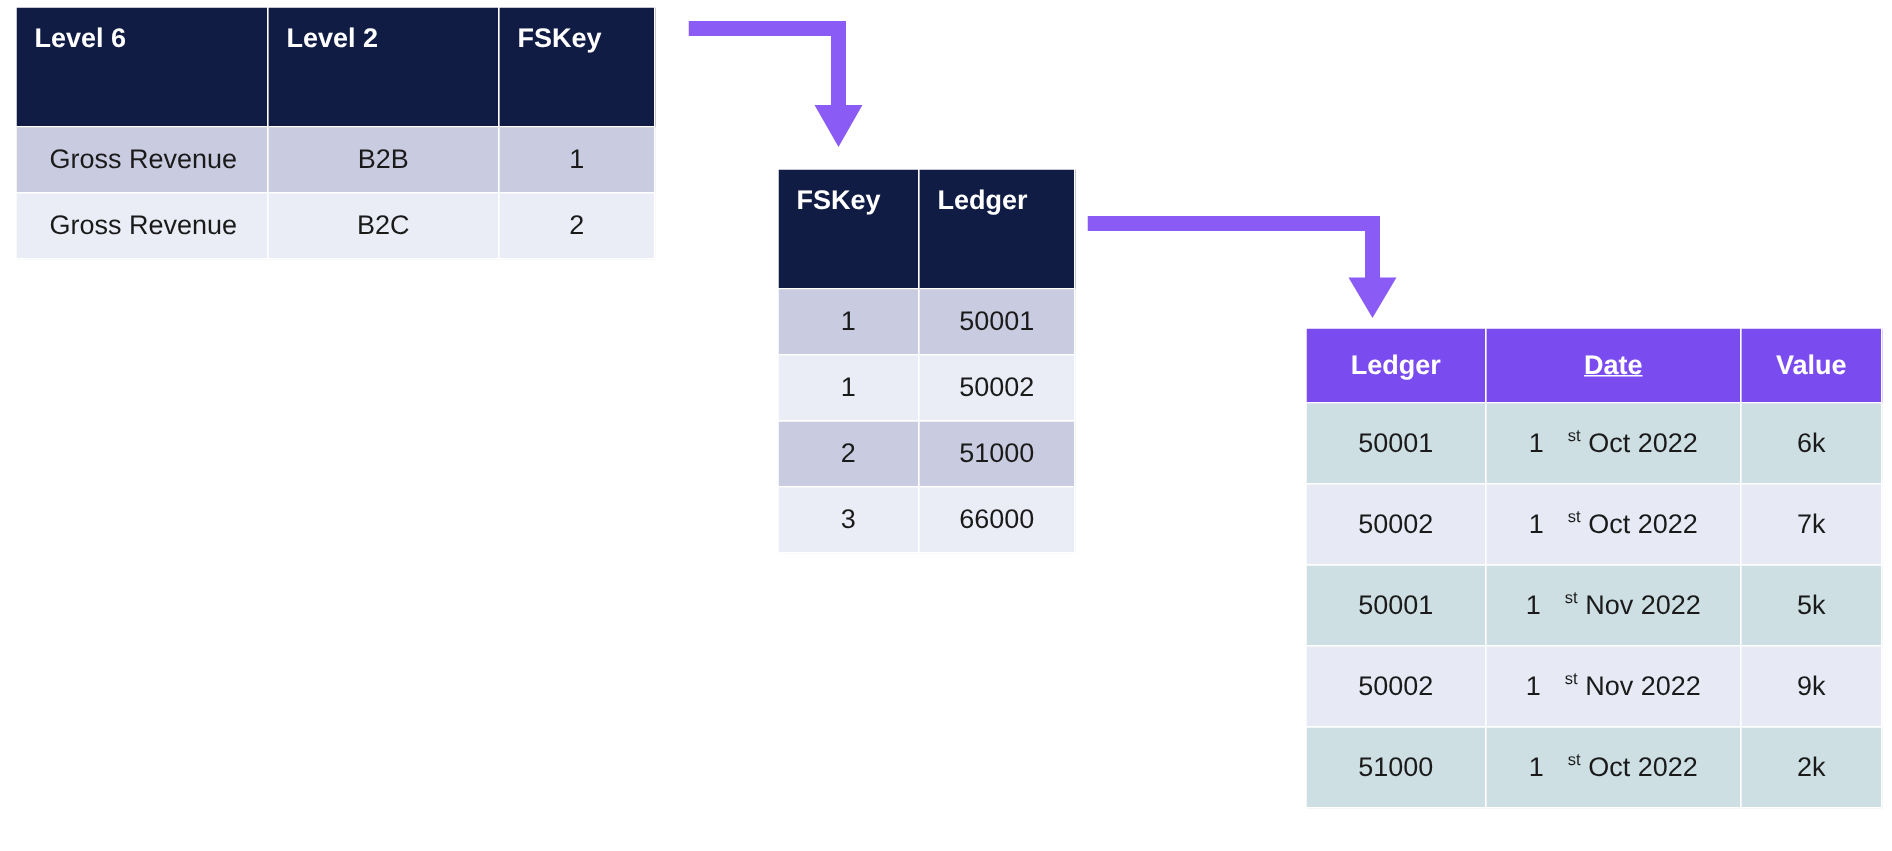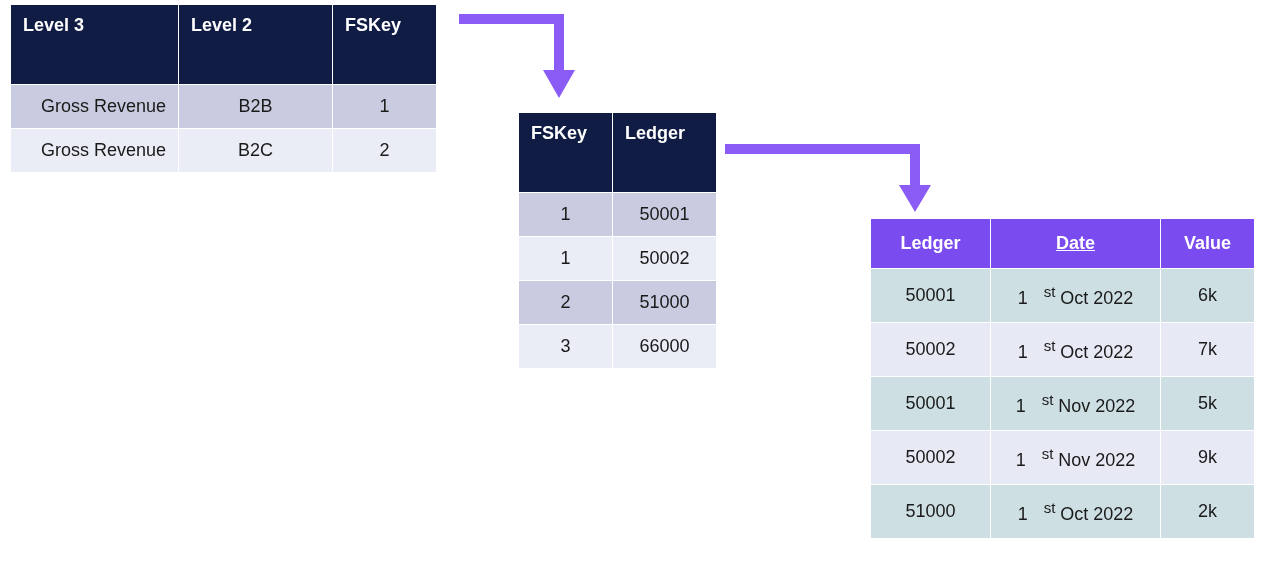--- a/index.html
+++ b/index.html
@@ -38,21 +38,21 @@
   }
   td {
     text-align: center;
     padding: 10px 12px;
     height: 44px;
     vertical-align: middle;
   }
   
   .t1 { top: 4px; left: 10px; }
   .t1 th { background: #101c44; }
-  .t1 td.c1 { text-align: right; padding-left: 14px; }
+  .t1 td.c1 { text-align: center; padding-left: 14px; }
   .t1 .w1 { width: 168px; }
   .t1 .w2 { width: 154px; }
   .t1 .w3 { width: 104px; }
   .t1 tr.rowA td { background: #c9cce0; }
   .t1 tr.rowB td { background: #eaecf6; }
   
   .t2 { top: 112px; left: 518px; }
   .t2 th { background: #101c44; }
   .t2 .w1 { width: 94px; }
   .t2 .w2 { width: 104px; }
@@ -61,35 +61,35 @@
   .t2 tr.rowB td { background: #eaecf6; }
   
   .t3 { top: 218px; left: 870px; }
   .t3 th { background: #7a4cf0; text-align: center; height: 50px; vertical-align: middle; }
   .t3 .w1 { width: 120px; }
   .t3 .w2 { width: 170px; text-decoration: underline; }
   .t3 .w3 { width: 94px; }
   .t3 tr.rowA td { background: #cddfe3; }
   .t3 tr.rowB td { background: #e7eaf5; }
   .t3 td { height: 54px; }
-  .t3 td sup { font-size: 15px; margin-left: 16px; }
+  .t3 td sup { font-size: 11px; margin-left: 16px; }
   
   .arrow {
     position: absolute;
   }
 </style>
 </head>
 <body>
 
 <div class="stage">
 
   <table class="t1">
     <thead>
       <tr>
-        <th class="w1">Level 3</th>
+        <th class="w1">Level 6</th>
         <th class="w2">Level 2</th>
         <th class="w3">FSKey</th>
       </tr>
     </thead>
     <tbody>
       <tr class="rowA">
         <td class="c1">Gross Revenue</td>
         <td>B2B</td>
         <td>1</td>
       </tr>

